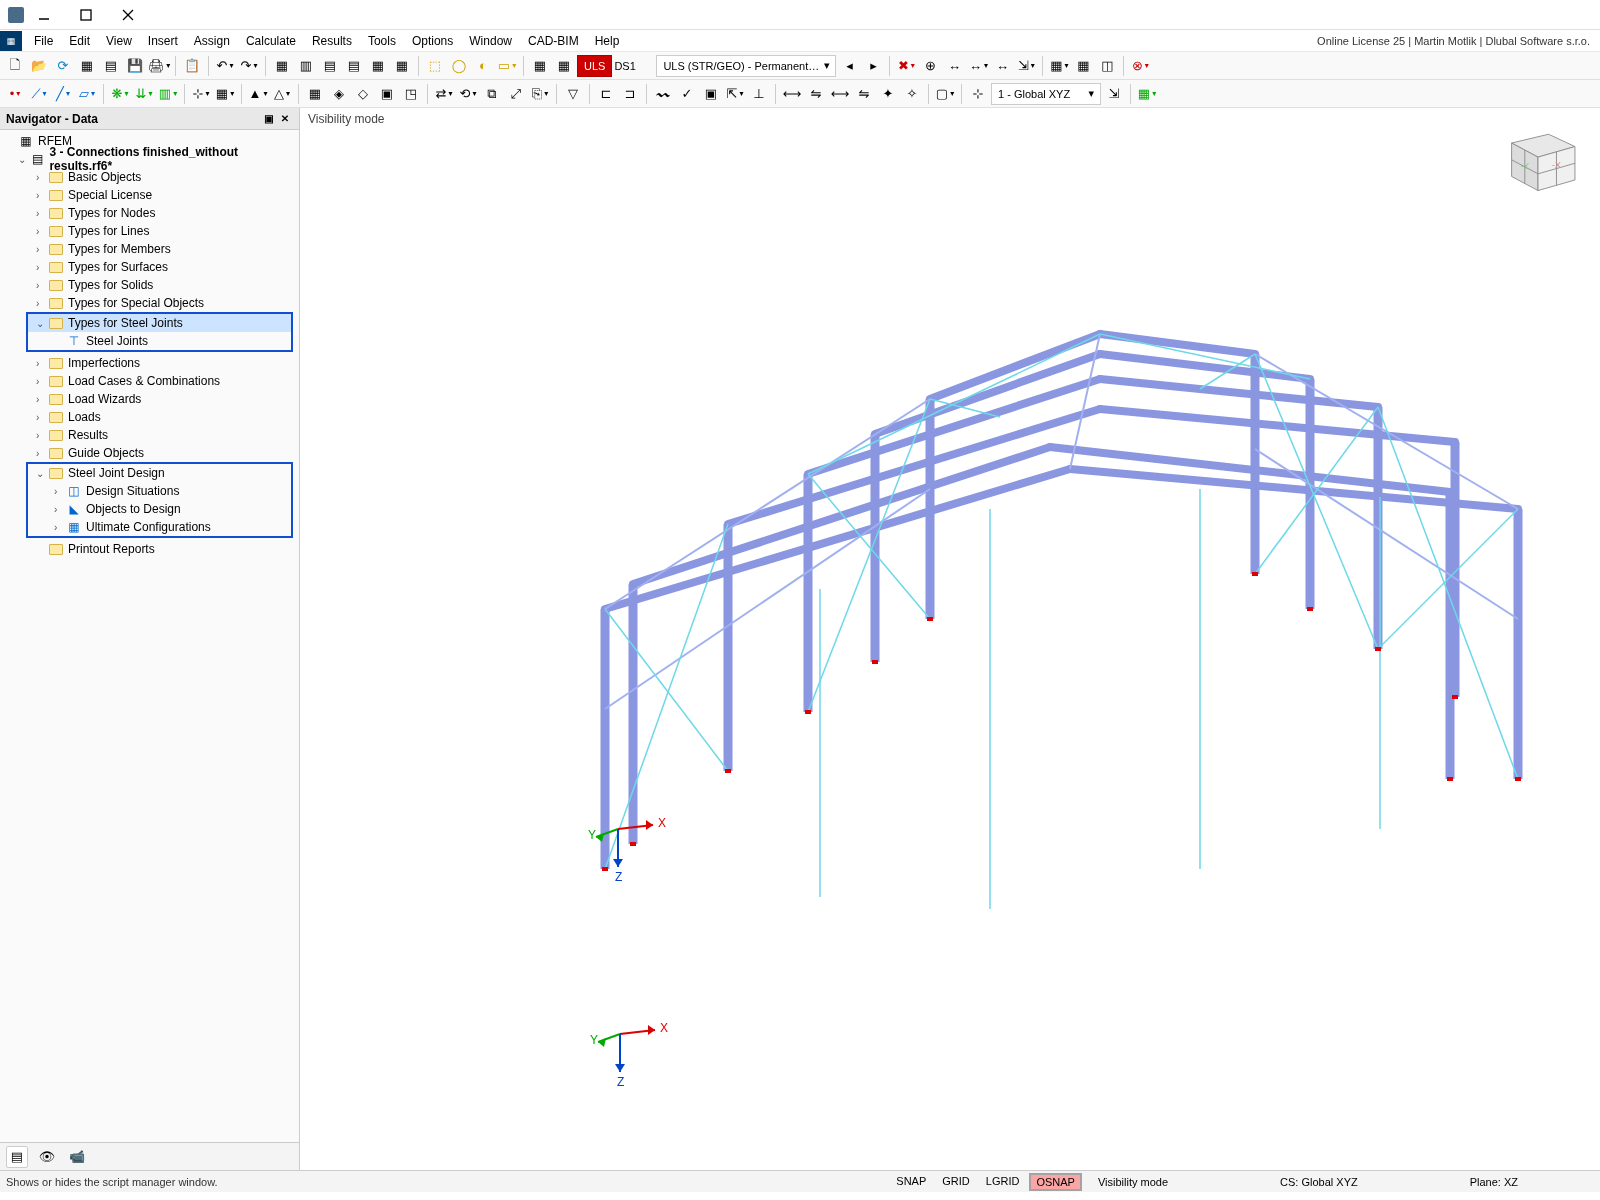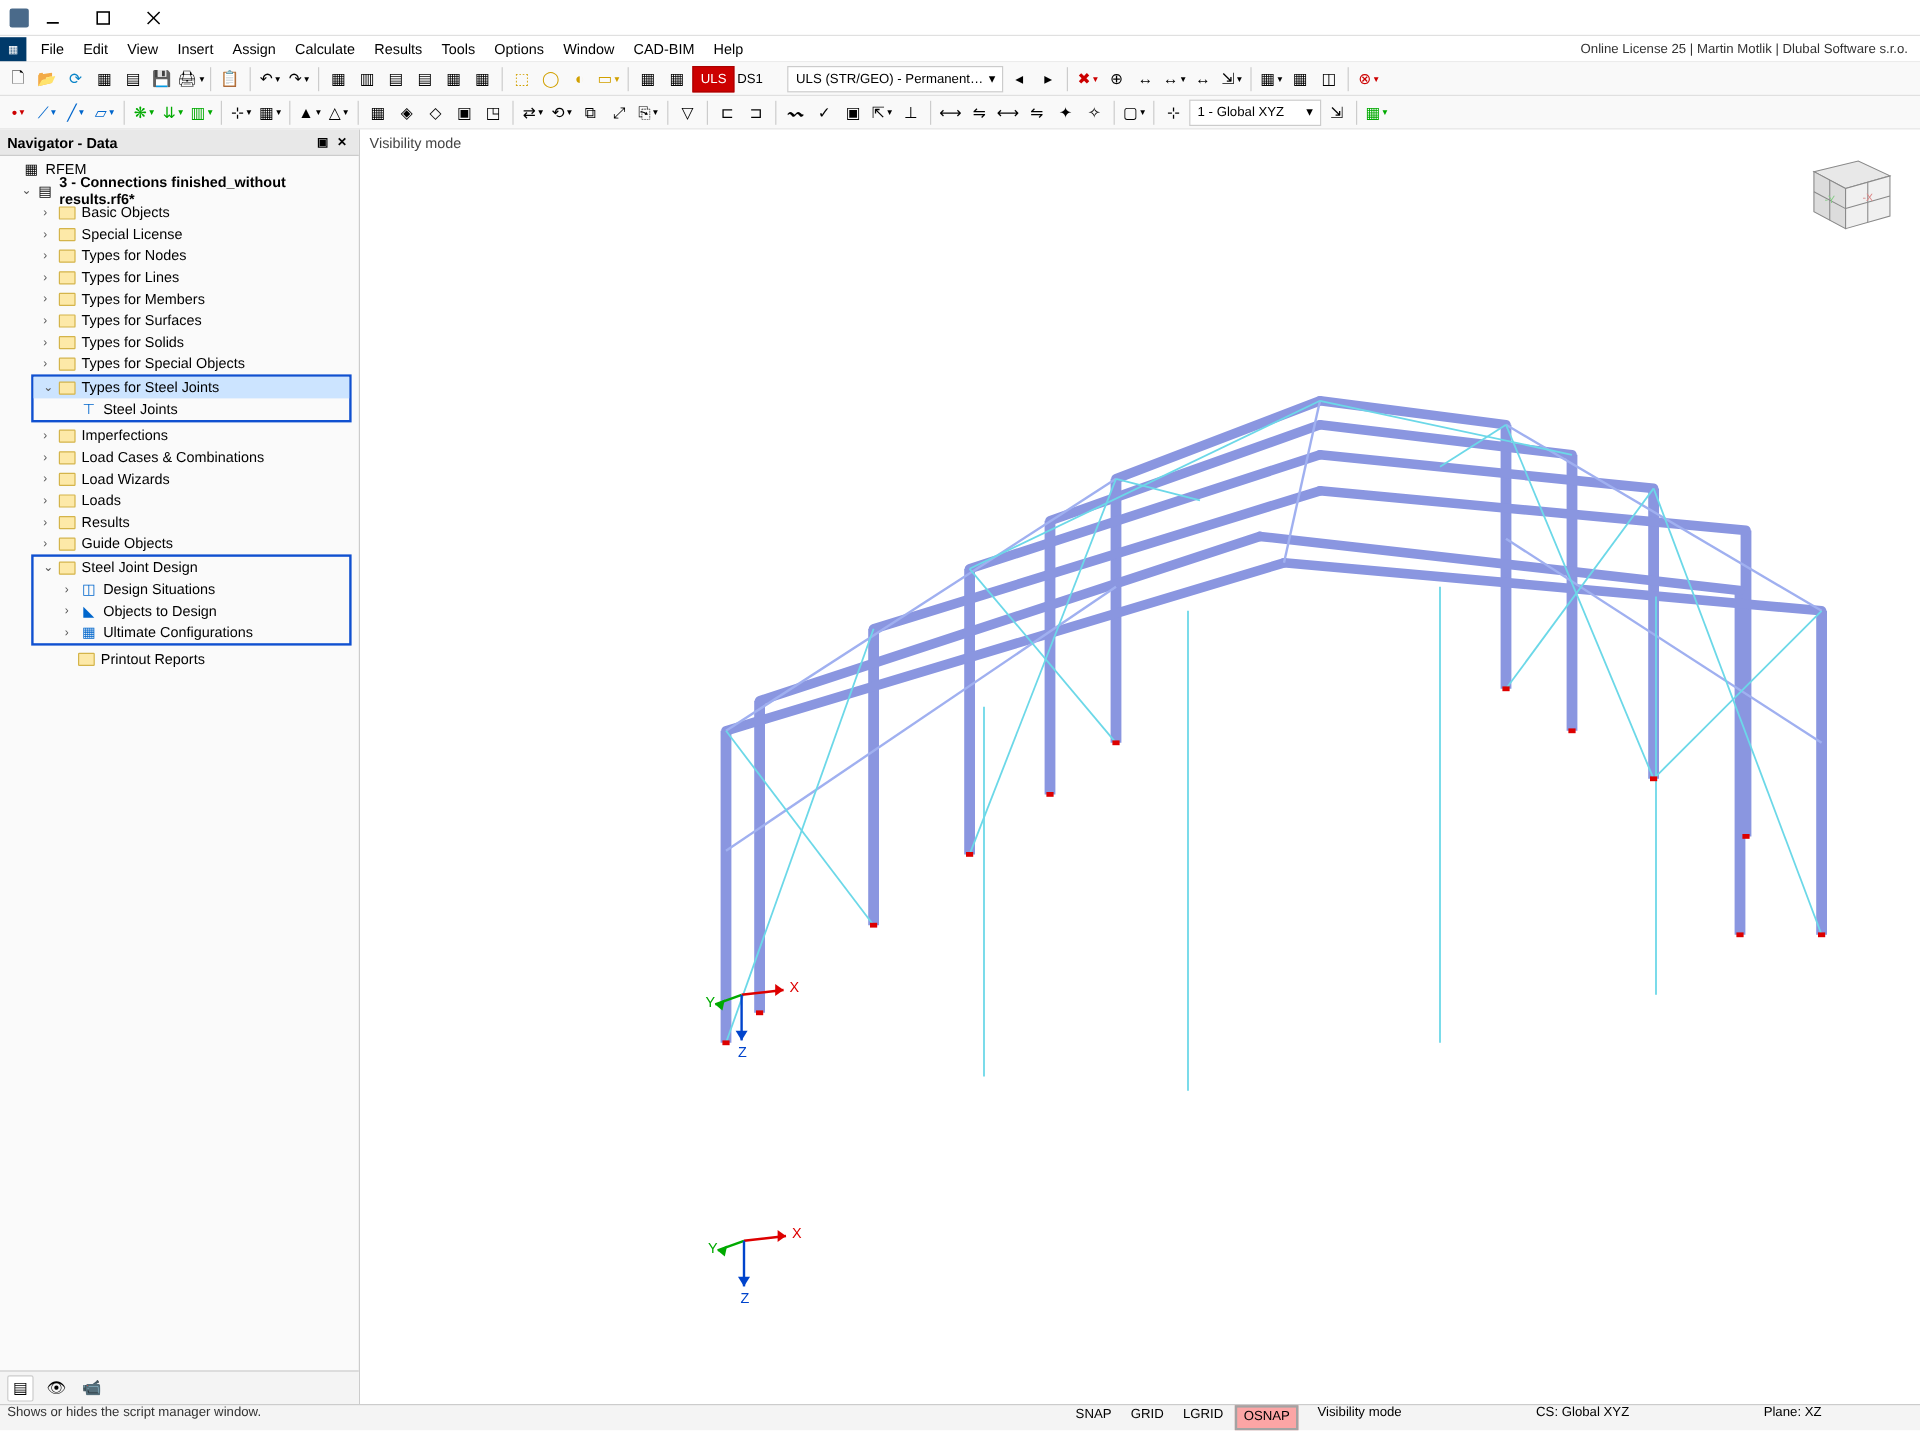--- a/index.html
+++ b/index.html
@@ -43,21 +43,21 @@
 
 .nav-footer { height: 28px; background: #f4f4f4; border-top: 1px solid #ccc; display: flex; align-items: center; padding: 0 6px; gap: 8px; }
 
 
 .viewport { flex: 1; position: relative; background: #fff; }
 .visibility-label { position: absolute; top: 4px; left: 8px; font-size: 12px; color: #444; }
 .view-cube { position: absolute; top: 10px; right: 18px; width: 88px; height: 80px; }
 .axis-triad { font-size: 12px; }
 
 
-.statusbar { height: 22px; background: #f4f4f4; border-top: 1px solid #ccc; display: flex; font-size: 11px; padding: 0 6px; gap: 12px; }
+.statusbar { height: 22px; background: #f4f4f4; border-top: 1px solid #ccc; display: flex; align-items: center; font-size: 11px; padding: 0 6px; gap: 12px; }
 .statusbar .sb-seg { padding: 0 4px; }
 .statusbar .sb-btn { border: 1px solid transparent; padding: 1px 5px; cursor: pointer; }
 .statusbar .sb-btn.active { border: 2px solid #a3a3a3; background: #fca5a5; }
 .statusbar .spacer { flex: 1; }
 .statusbar .msg { color: #333; }
 
 
 .model-svg { position: absolute; inset: 0; width: 100%; height: 100%; }
 .beam { stroke: #8a96e0; stroke-width: 8; stroke-linecap: round; }
 .col  { stroke: #8a96e0; stroke-width: 9; }
@@ -378,21 +378,21 @@
               <span>Objects to Design</span>
             </div>
             <div class="tree-row" style="padding-left: 26px;">
               <span class="chev">›</span>
               <span class="ico" style="color:#06c">▦</span>
               <span>Ultimate Configurations</span>
             </div>
           </div>
       </div>
 
-      <div class="tree-row" style="padding-left:52px">
+      <div class="tree-row" style="padding-left:36px">
         <span class="chev"></span>
           <span class="ico">
             <span class="folder-ico"></span>
           </span>
           <span>Printout Reports</span>
       </div>
 
     </div>
 
     <div class="nav-footer">

